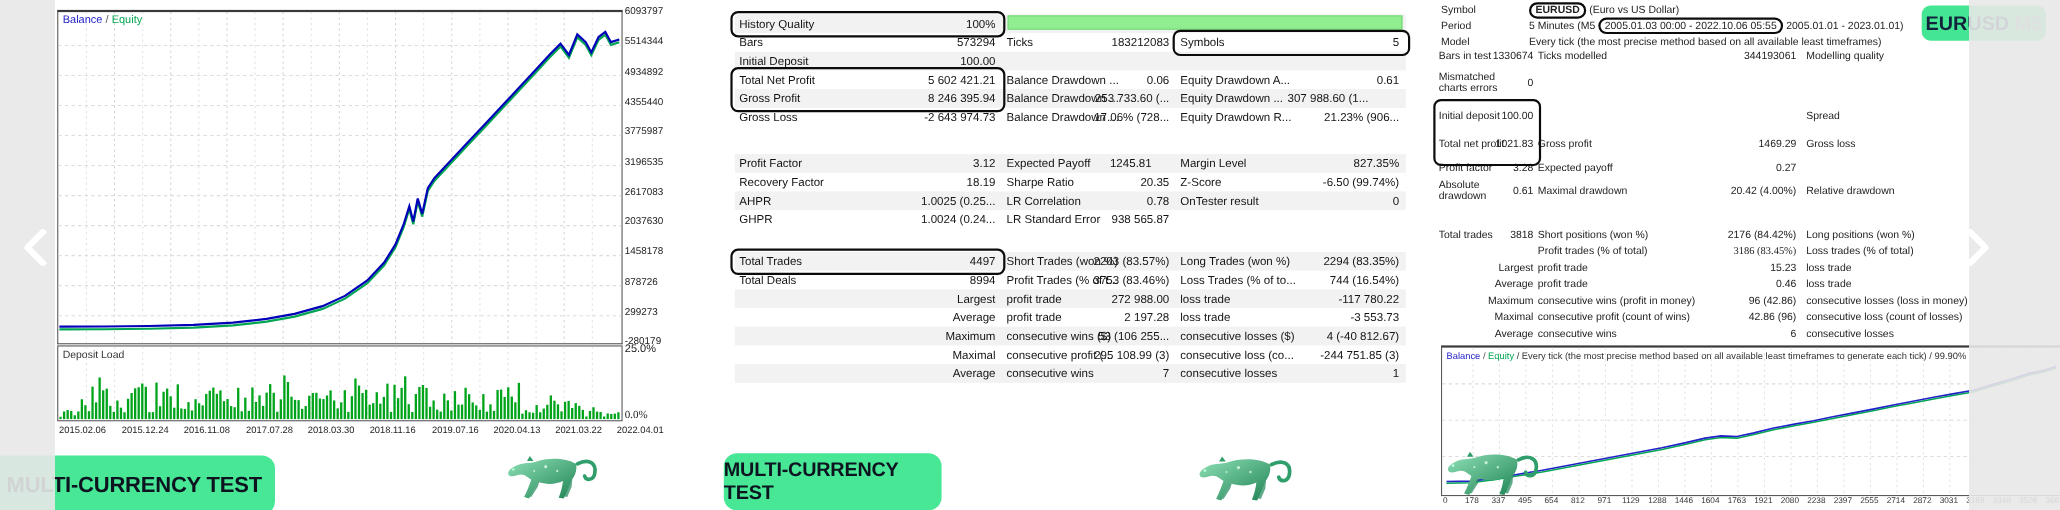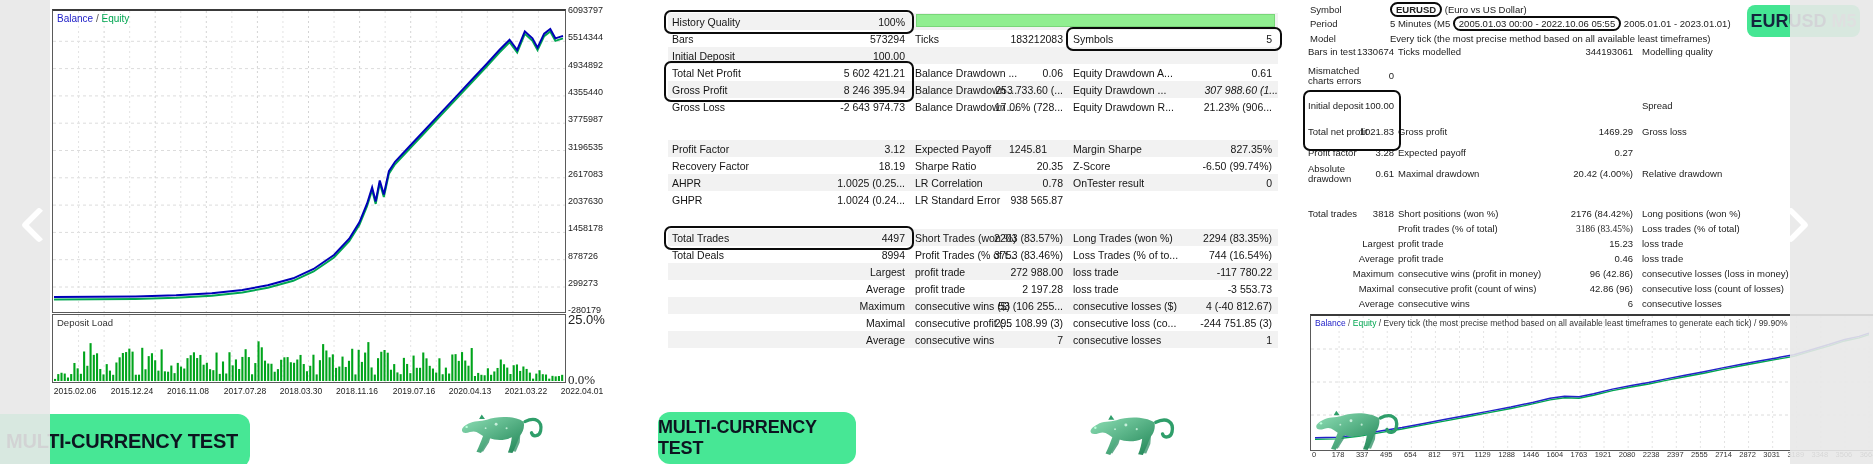--- a/index.html
+++ b/index.html
@@ -22,21 +22,21 @@
   .legend1{position:absolute;left:4px;top:2px;font-size:10px;z-index:5;white-space:nowrap;}
   .legend-balance{color:#2222c8;}
   .legend-sep{color:#555;}
   .legend-equity{color:#00a651;}
   .legend-rest{color:#333;}
   .legend3{position:absolute;left:4px;top:2px;font-size:8.5px;z-index:5;white-space:nowrap;overflow:hidden;width:554px;}
   .ylab{position:absolute;font-size:9px;color:#222;white-space:nowrap;}
   .xlab{position:absolute;font-size:8.5px;color:#222;text-align:center;width:68px;}
   .x3lab{position:absolute;font-size:7.5px;color:#333;text-align:center;width:26px;}
   .dl-label{position:absolute;left:4px;top:2px;font-size:9.5px;color:#333;z-index:5;}
-  .pctlab{position:absolute;left:568px;font-size:13px;color:#222;}
+  .pctlab{position:absolute;left:568px;font-size:10px;color:#222;}
   
   .mrow,.rrow{position:absolute;left:0;}
   .mrow{width:610px;height:17px;}
   .cell{position:absolute;top:0;height:100%;display:flex;align-items:center;overflow:hidden;white-space:nowrap;font-size:10.5px;color:#141414;}
   .cell.r{justify-content:flex-end;}
   .rrow .cell{font-size:9.5px;line-height:10.5px;color:#222;}
   .cell.wrap{white-space:normal;}
   .hlbox{position:absolute;border:2.5px solid #0b0b0b;border-radius:7px;z-index:6;pointer-events:none;}
   .progress{position:absolute;left:916px;top:14px;width:357px;height:11px;background:#90ee90;border:1px solid #79d679;z-index:2;}
   .rhead{position:absolute;font-size:9.5px;color:#222;white-space:nowrap;}
@@ -329,36 +329,36 @@
         <div class="cell r" style="left: 300px; width: 95px;">0.06</div>
         <div class="cell" style="left: 405px; width: 160px;">Equity Drawdown A...</div>
         <div class="cell r" style="left: 470px; width: 134px;">0.61</div>
       </div>
       <div class="mrow" style="top: 81px; background: rgb(242, 242, 242);">
         <div class="cell" style="left: 4px; width: 160px;">Gross Profit</div>
         <div class="cell r" style="left: 77px; width: 160px;">8 246 395.94</div>
         <div class="cell" style="left: 247px; width: 150px;">Balance Drawdown ...</div>
         <div class="cell r" style="left: 300px; width: 95px;">253 733.60 (...</div>
         <div class="cell" style="left: 405px; width: 160px;">Equity Drawdown ...</div>
-        <div class="cell r" style="left: 476px; width: 134px; font-style: italic;">307 988.60 (1...</div>
+        <div class="cell r" style="left: 442px; width: 134px;">307 988.60 (1...</div>
       </div>
       <div class="mrow" style="top: 98px; background: transparent;">
         <div class="cell" style="left: 4px; width: 160px;">Gross Loss</div>
         <div class="cell r" style="left: 77px; width: 160px;">-2 643 974.73</div>
         <div class="cell" style="left: 247px; width: 150px;">Balance Drawdown ...</div>
         <div class="cell r" style="left: 300px; width: 95px;">17.06% (728...</div>
         <div class="cell" style="left: 405px; width: 160px;">Equity Drawdown R...</div>
         <div class="cell r" style="left: 470px; width: 134px;">21.23% (906...</div>
       </div>
       <div class="mrow" style="top: 140px; background: rgb(242, 242, 242);">
         <div class="cell" style="left: 4px; width: 160px;">Profit Factor</div>
         <div class="cell r" style="left: 77px; width: 160px;">3.12</div>
         <div class="cell" style="left: 247px; width: 150px;">Expected Payoff</div>
         <div class="cell r" style="left: 284px; width: 95px;">1245.81</div>
-        <div class="cell" style="left: 405px; width: 160px;">Margin Sharpe</div>
+        <div class="cell" style="left: 405px; width: 160px;">Margin Level</div>
         <div class="cell r" style="left: 470px; width: 134px;">827.35%</div>
       </div>
       <div class="mrow" style="top: 157px; background: transparent;">
         <div class="cell" style="left: 4px; width: 160px;">Recovery Factor</div>
         <div class="cell r" style="left: 77px; width: 160px;">18.19</div>
         <div class="cell" style="left: 247px; width: 150px;">Sharpe Ratio</div>
         <div class="cell r" style="left: 300px; width: 95px;">20.35</div>
         <div class="cell" style="left: 405px; width: 160px;">Z-Score</div>
         <div class="cell r" style="left: 470px; width: 134px;">-6.50 (99.74%)</div>
       </div>

